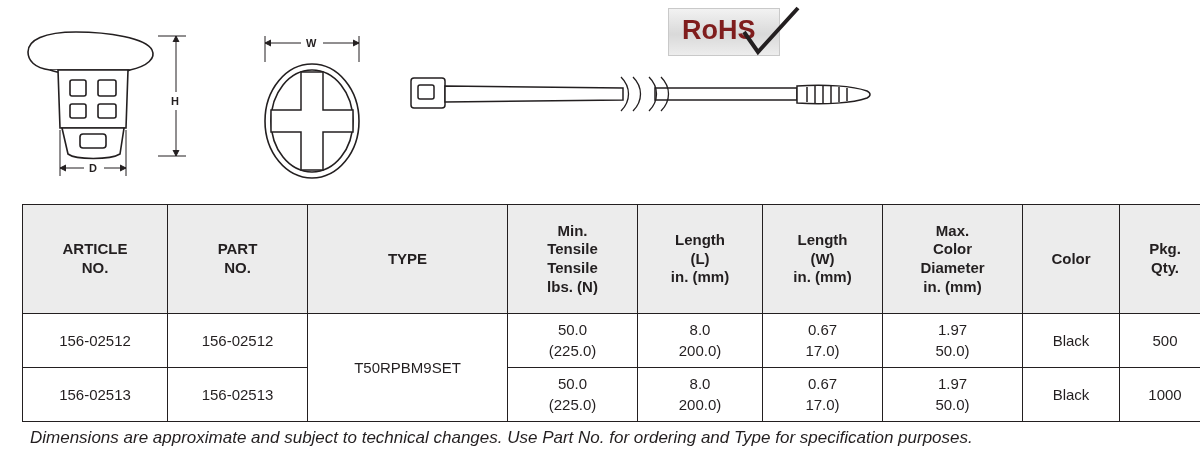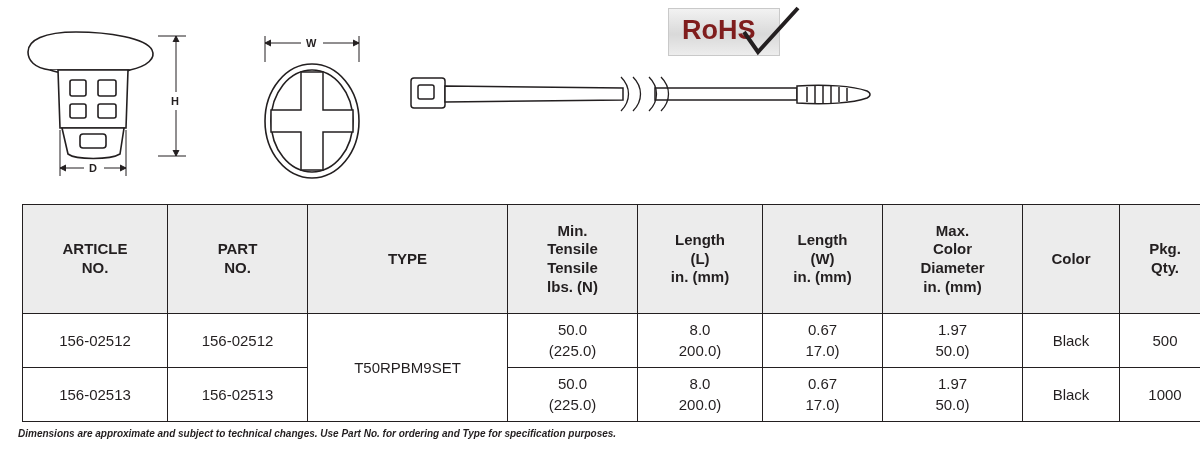--- a/index.html
+++ b/index.html
@@ -120,25 +120,25 @@
     line-height: 1.35;
     font-size: 15px;
     padding-top: 6px;
     padding-bottom: 6px;
     margin-top: 42px;
   }
   tbody tr { height: 54px; }
 
   .footnote {
     position: absolute;
-    left: 18px;
+    left: 30px;
     top: 428px;
-    font-size: 10px;
+    font-size: 17px;
     font-style: italic;
-    font-weight: bold;
+    font-weight: normal;
     color: #231f20;
     font-family: "Liberation Sans", sans-serif;
   }
 
   .dimlabel {
     font-size: 11px;
     font-weight: bold;
     font-family: "Liberation Sans", sans-serif;
     fill: #231f20;
   }

